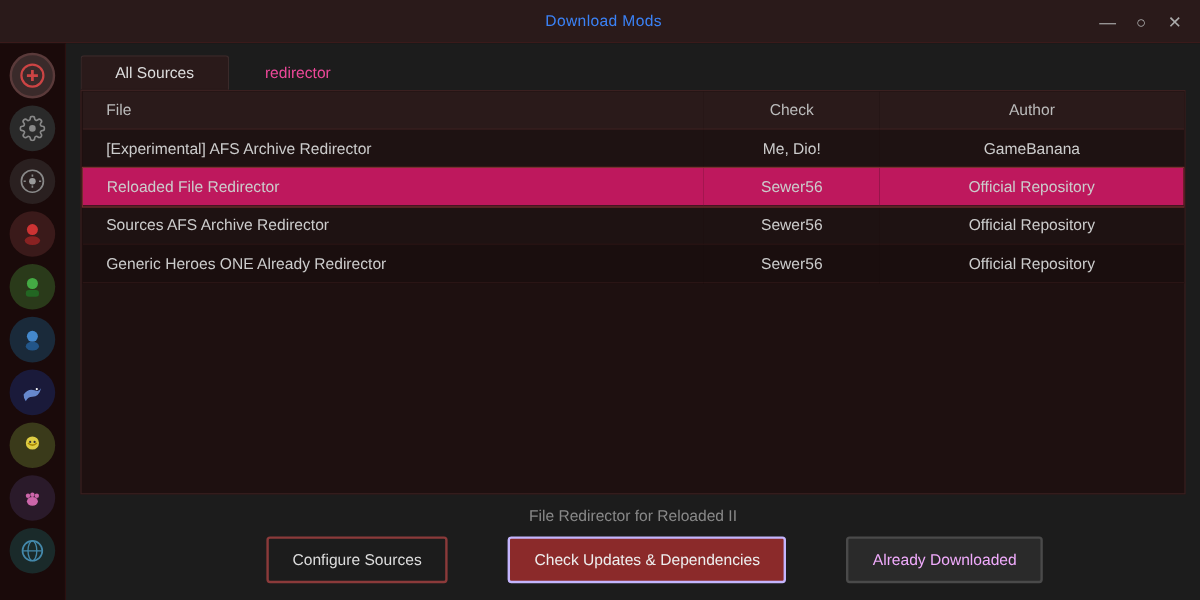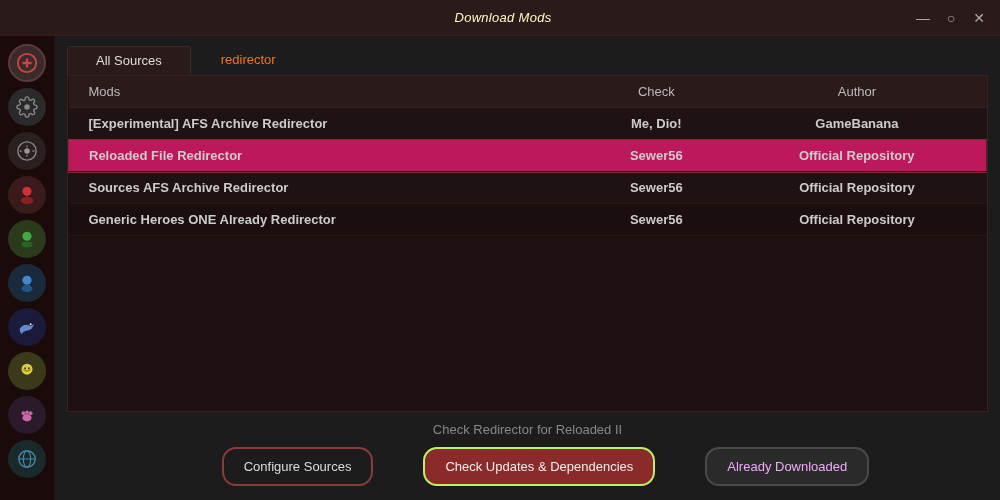--- a/index.html
+++ b/index.html
@@ -21,24 +21,23 @@
       align-items: center;
       justify-content: space-between;
       padding: 0 12px;
       flex-shrink: 0;
       border-bottom: 1px solid #3a1a1a;
     }
     .title-bar-left {
       width: 80px;
     }
     .title-bar-title {
-      color: #fef9c3;
+      color: #3b82f6;
       font-size: 13px;
       letter-spacing: 0.3px;
-      font-style: italic;
     }
     .title-bar-controls {
       display: flex;
       gap: 10px;
     }
     .title-bar-btn {
       color: #aaa;
       font-size: 14px;
       cursor: pointer;
       width: 18px;
@@ -109,38 +108,39 @@
       overflow: hidden;
     }
 
     
     .tabs {
       display: flex;
       background: #1c1c1c;
       padding: 10px 12px 0 12px;
       gap: 2px;
       flex-shrink: 0;
+      align-items: center;
     }
     .tab {
       padding: 6px 28px;
       font-size: 13px;
       cursor: pointer;
       color: #aaa;
       border-radius: 3px 3px 0 0;
       user-select: none;
     }
     .tab.active {
       background: #2a1a1a;
       color: #ddd;
       border: 1px solid #3a2a2a;
       border-bottom: 1px solid #2a1a1a;
     }
     .tab.inactive {
       background: transparent;
-      color: #f97316;
+      color: #ec4899;
     }
 
     
     .table-wrapper {
       flex: 1;
       margin: 0 12px;
       background: #1e1010;
       border: 1px solid #3a2020;
       overflow-y: auto;
       overflow-x: hidden;
@@ -158,21 +158,20 @@
       text-align: center;
       border-bottom: 1px solid #3a2020;
     }
     .mod-table th:first-child { text-align: left; padding-left: 20px; }
     .mod-table td {
       padding: 8px 12px;
       font-size: 13px;
       color: #ccc;
       text-align: center;
       border-bottom: 1px solid #2a1515;
-      font-weight: bold;
     }
     .mod-table td:first-child { text-align: left; padding-left: 20px; }
     .mod-table tr:nth-child(even) { background: #1a0e0e; }
     .mod-table tr:nth-child(odd) { background: #1e1212; }
     .mod-table tr.selected { background: #be185d; border: 1px solid #5a2020; outline: 1px solid #7a3030; }
 
     
     .footer {
       padding: 10px 12px 14px 12px;
       display: flex;
@@ -187,34 +186,34 @@
     }
     .footer-buttons {
       display: flex;
       gap: 14px;
     }
     .btn {
       padding: 10px 20px;
       font-size: 13px;
       border: none;
       cursor: pointer;
-      border-radius: 14px;
+      border-radius: 3px;
       font-family: inherit;
       min-width: 140px;
       margin-left: 36px;
     }
     .btn-outline {
       background: transparent;
       border: 2px solid #8b3a3a;
       color: #ddd;
     }
     .btn-filled {
       background: #8b2a2a;
       color: #eee;
-      border: 2px solid #bef264;
+      border: 2px solid #c4b5fd;
     }
     .btn-dark {
       background: #2a2a2a;
       color: #f0abfc;
       border: 2px solid #4a4a4a;
     }
 
     
     .table-wrapper::-webkit-scrollbar { width: 8px; }
     .table-wrapper::-webkit-scrollbar-track { background: #1a0a0a; }
@@ -313,21 +312,21 @@
       </div>
       <div class="tab inactive">
         <span>redirector</span>
       </div>
     </div>
 
     <div class="table-wrapper">
       <table class="mod-table">
         <thead>
           <tr>
-            <th>Mods</th>
+            <th>File</th>
             <th>Check</th>
             <th>Author</th>
           </tr>
         </thead>
         <tbody id="mod-table-body">
         <tr>
       <td>[Experimental] AFS Archive Redirector</td>
       <td>Me, Dio!</td>
       <td>GameBanana</td>
     </tr>
@@ -344,21 +343,21 @@
             <tr>
       <td>Generic Heroes ONE Already Redirector</td>
       <td>Sewer56</td>
       <td>Official Repository</td>
     </tr>
           </tbody>
       </table>
     </div>
 
     <div class="footer">
-      <span class="footer-label">Check Redirector for Reloaded II</span>
+      <span class="footer-label">File Redirector for Reloaded II</span>
       <div class="footer-buttons">
         <button class="btn btn-outline">Configure Sources</button>
         <button class="btn btn-filled">Check Updates &amp; Dependencies</button>
         <button class="btn btn-dark">Already Downloaded</button>
       </div>
     </div>
 
   </div>
 </div>
 

